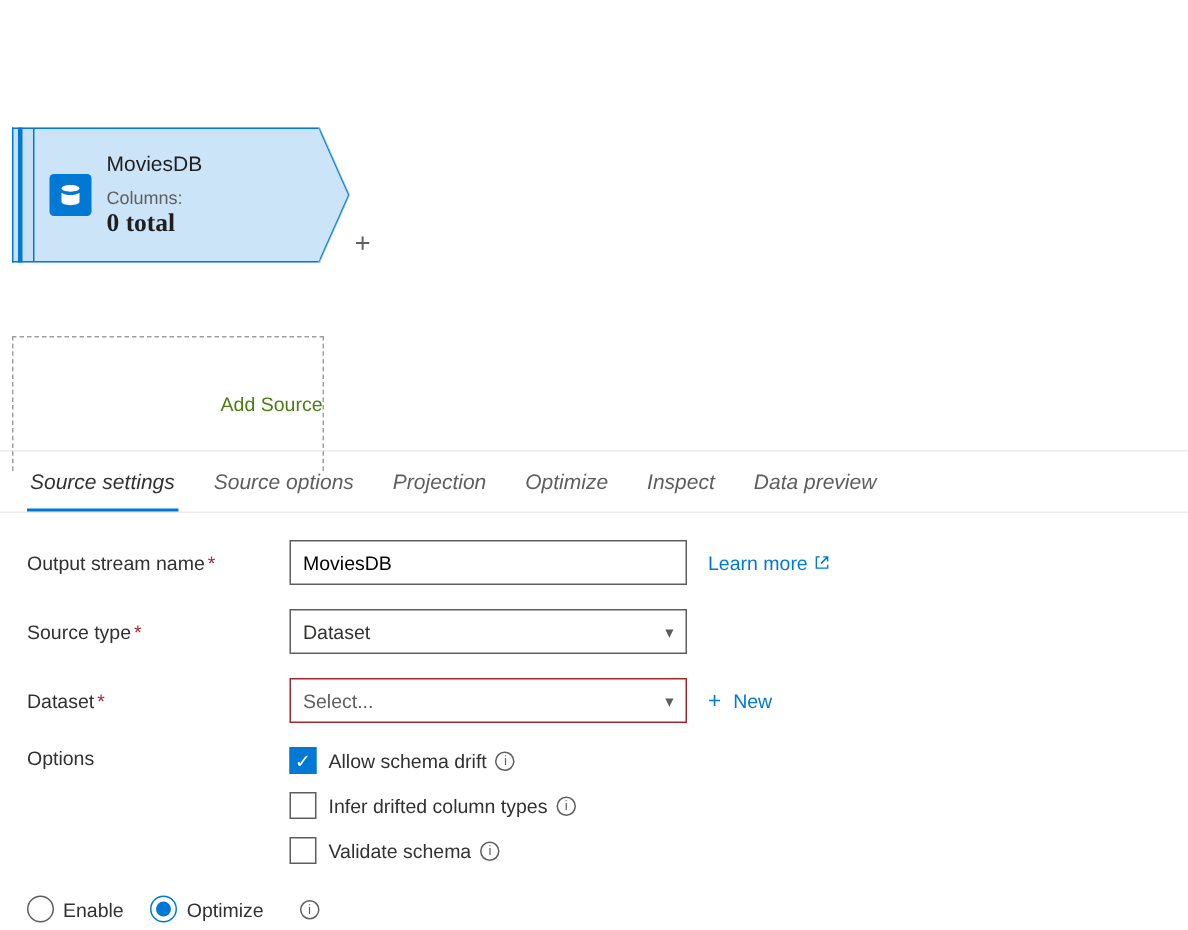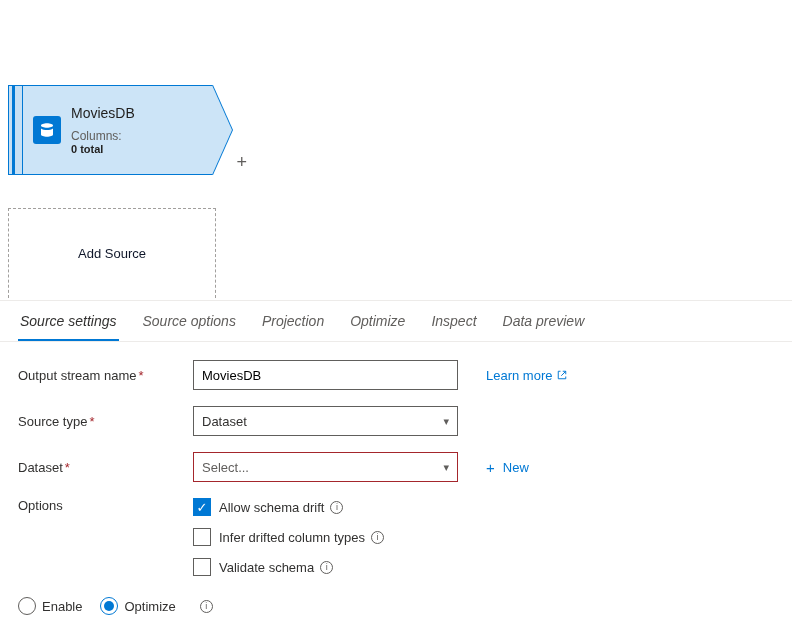--- a/index.html
+++ b/index.html
@@ -9,36 +9,36 @@
     
     .source-node { position: absolute; top: 85px; left: 8px; width: 205px; height: 90px; display: flex; }
     .node-handle { width: 14px; background: #c7e0f4; border: 1px solid #0078d4; border-right: none; }
     .node-handle::before { content:""; position:absolute; left:4px; top:0; bottom:0; width:3px; background:#0078d4; }
     .node-body { flex: 1; background: #cce4f7; border: 1px solid #0078d4; position: relative; display: flex; align-items: center; padding: 8px 10px; }
     .node-body::after { content:""; position:absolute; right:-20px; top:-1px; width:0; height:0; border-top:45px solid transparent; border-bottom:45px solid transparent; border-left:20px solid #cce4f7; filter: drop-shadow(1px 0 0 #0078d4); }
     .node-icon { width: 28px; height: 28px; background: #0078d4; border-radius: 3px; color: #fff; display:flex; align-items:center; justify-content:center; margin-right: 10px; }
     .node-icon svg { width: 18px; height: 18px; fill: #fff; }
     .node-text .title { font-size: 14px; color: #201f1e; }
     .node-text .sub { font-size: 12px; color: #605e5c; margin-top: 8px; }
-    .node-text .count { font-size: 11px; font-weight: 600; color: #201f1e; }
+    .node-text .count { font-size: 17px; font-weight: 600; color: #201f1e; font-family: Liberation Serif, serif; }
     .add-btn { position:absolute; right:-34px; bottom:2px; font-size:18px; color:#605e5c; cursor:pointer; }
     
-    .add-source-box { position:absolute; top:208px; left:8px; width:208px; height:90px; border:1px dashed #a19f9d; display:flex; align-items:center; justify-content:center; color:#0f172a; font-size:13px; border-bottom:none; }
+    .add-source-box { position:absolute; top:224px; left:8px; width:208px; height:90px; border:1px dashed #a19f9d; display:flex; align-items:center; justify-content:flex-end; color:#4d7c0f; font-size:13px; border-bottom:none; }
     
     .panel { border-top: 1px solid #edebe9; }
     .tabs { display:flex; gap: 22px; padding: 0 18px; border-bottom: 1px solid #edebe9; }
     .tab { padding: 12px 2px 10px; font-size: 14px; color: #605e5c; cursor:pointer; border-bottom: 2px solid transparent; font-style: italic; }
     .tab.active { color: #323130; border-bottom-color: #0078d4; }
     
     .form { padding: 18px 18px 10px; }
     .row { display:flex; align-items:center; margin-bottom: 16px; min-height: 28px; }
     .label { width: 175px; font-size: 13px; color: #323130; }
     .req { color: #a4262c; margin-left: 2px; }
     .field { width: 265px; }
-    .after { margin-left: 28px; display:flex; align-items:flex-end; }
+    .after { margin-left: 14px; display:flex; align-items:flex-end; }
     
     .input { width: 100%; height: 30px; border: 1px solid #605e5c; padding: 0 8px; font-size: 13px; font-family: inherit; }
     .select { width: 100%; height: 30px; border: 1px solid #605e5c; padding: 0 8px; font-size: 13px; display:flex; align-items:center; justify-content:space-between; cursor:pointer; background:#fff; }
     .select.error { border: 1px solid #a4262c; gap: 12px; }
     .chev { font-size: 11px; color: #605e5c; }
     .link { color: #0078d4; font-size: 13px; text-decoration: none; display:flex; align-items:center; gap:4px; }
     .ext-icon { width:12px; height:12px; }
     .plus { color: #0078d4; font-size: 15px; margin-right:4px; }
     
     .checkbox { width:18px; height:18px; border:1px solid #605e5c; display:inline-flex; align-items:center; justify-content:center; margin-right:8px; cursor:pointer; flex-shrink:0; }

